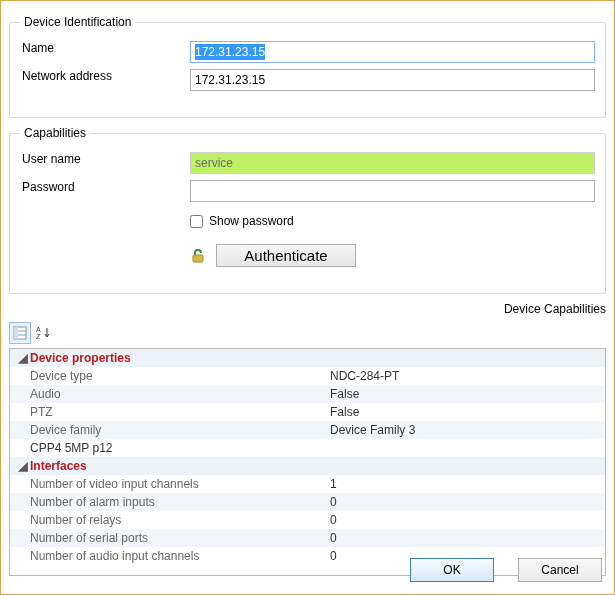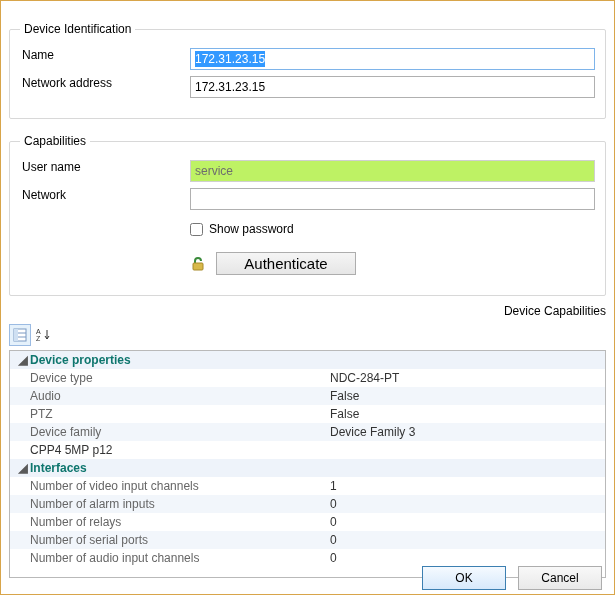--- a/index.html
+++ b/index.html
@@ -14,22 +14,22 @@
     height: 595px;
     border: 1px solid #d8a54a;
     position: relative;
   }
   .content {
     padding: 6px 8px 0 8px;
   }
   fieldset.group {
     border: 1px solid #d8d8d8;
     border-radius: 2px;
-    margin: 15px 0 8px 0;
-    padding: 6px 10px 14px 10px;
+    margin: 8px 0 8px 0;
+    padding: 6px 10px 20px 10px;
   }
   fieldset.group > legend {
     padding: 0 4px;
     color: #000;
   }
   .form-row {
     display: flex;
     align-items: flex-start;
     margin: 6px 0;
   }
@@ -147,31 +147,31 @@
     text-align: center;
     color: #5a5a5a;
   }
   .grid-row .indent {
     width: 14px;
   }
   .grid-row .key {
     flex: 0 0 300px;
     color: #666;
   }
-  .grid-row.cat .key { color: #0f766e; }
+  .grid-row.cat .key { color: #b91c1c; }
   .grid-row .val {
     flex: 1;
     color: #333;
   }
   .button-bar {
     position: absolute;
     right: 12px;
-    bottom: 4px;
-    display: flex;
-    gap: 12px;
+    bottom: 12px;
+    display: flex;
+    gap: 24px;
   }
   .button-bar button {
     height: 24px;
     min-width: 84px;
     border: 1px solid #adadad;
     background: linear-gradient(#f8f8f8,#e9e9e9);
     font-family: inherit;
     font-size: 12px;
     cursor: pointer;
   }
@@ -205,21 +205,21 @@
 
   <fieldset class="group">
     <legend>Capabilities</legend>
     <div class="form-row">
       <div class="lbl">User name</div>
       <div class="ctl">
         <input type="text" class="readonly" readonly="" value="service" style="">
       </div>
     </div>
     <div class="form-row">
-      <div class="lbl">Network</div>
+      <div class="lbl">Password</div>
       <div class="ctl">
         <input type="password" value="" style="">
       </div>
     </div>
     <div class="form-row">
       <div class="lbl"></div>
       <div class="ctl checkbox-row">
         <input type="checkbox" style="">
         <span>Show password</span>
       </div>

